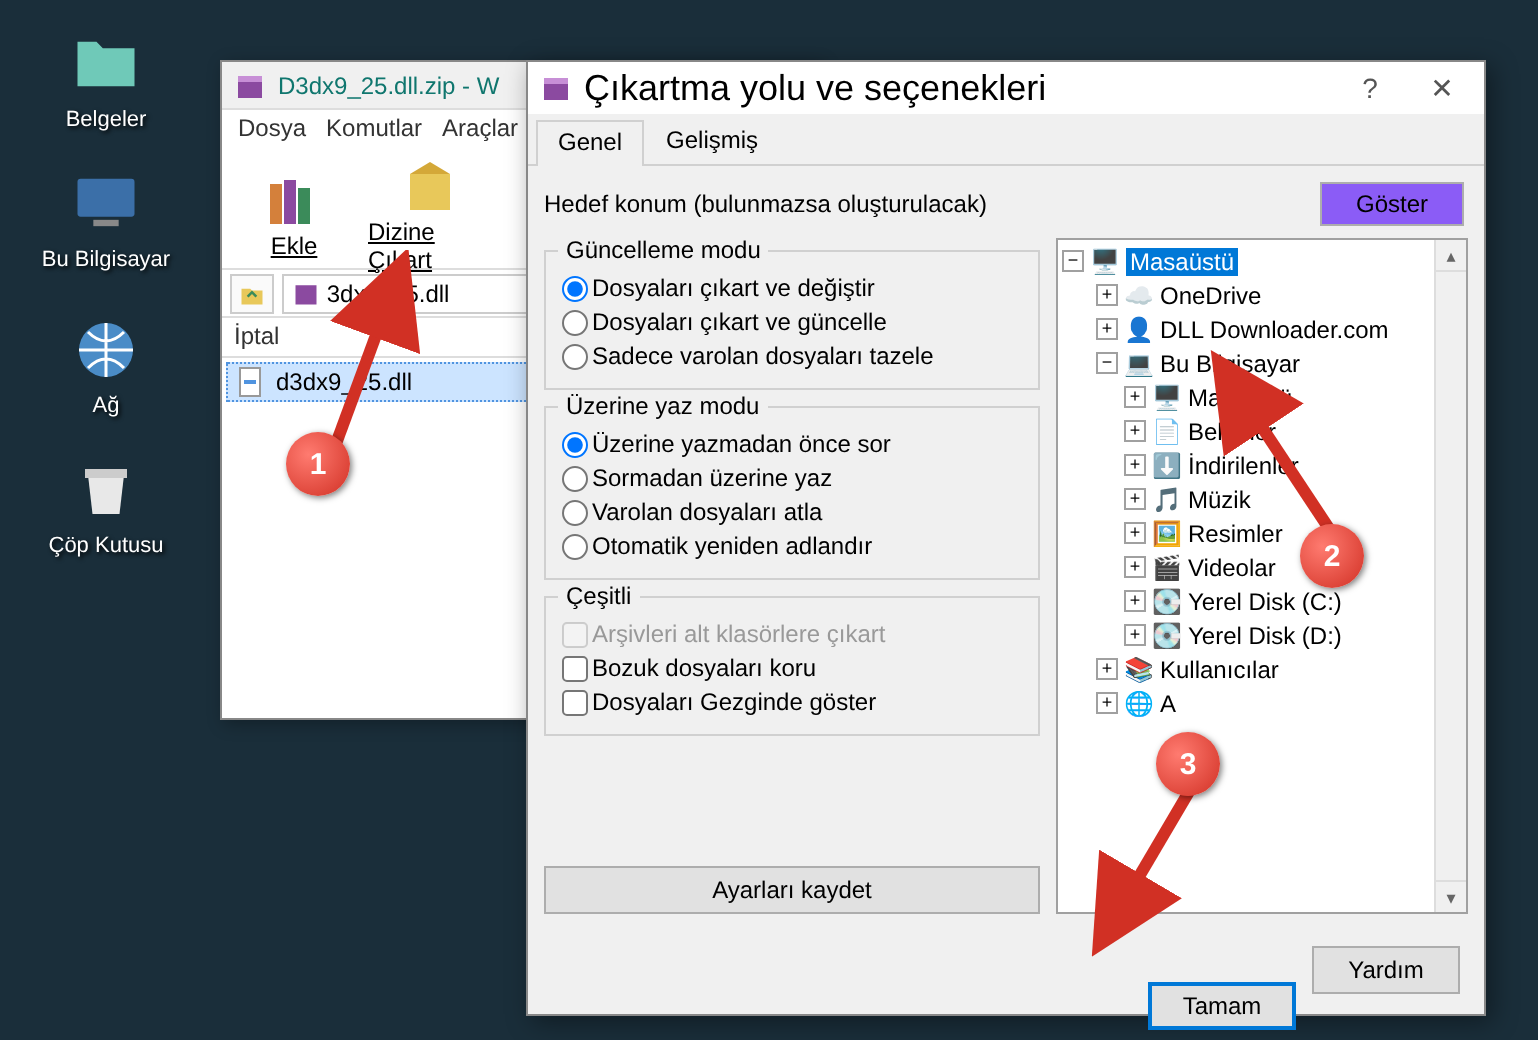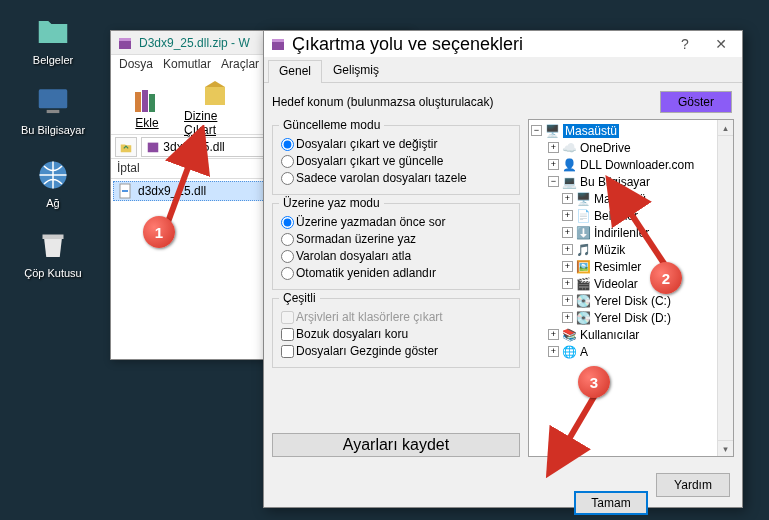--- a/index.html
+++ b/index.html
@@ -45,21 +45,21 @@
 .dest-row { display: flex; align-items: center; gap: 12px; margin-bottom: 4px; }
 .dest-label { font-size: 12px; flex: 1; }
 .dest-btn { width: 72px; height: 22px; border: 1px solid #adadad; background: #8b5cf6; font-size: 12px; cursor: pointer; }
 .dest-path { width: 100%; height: 22px; border: 1px solid #a0a0a0; background: #fff; padding: 2px 4px; font-size: 12px; margin-bottom: 8px; }
 .dest-path-wrap { display: flex; align-items: center; position: relative; }
 .dest-path-wrap .dd { position: absolute; right: 4px; cursor: pointer; color: #666; font-size: 10px; }
 .group { border: 1px solid #d0d0d0; padding: 8px 8px 6px; margin-bottom: 8px; position: relative; }
 .group-title { position: absolute; top: -8px; left: 6px; background: #f0f0f0; padding: 0 4px; font-size: 12px; }
 .radio-row, .check-row { display: flex; align-items: center; gap: 2px; margin: 3px 0; font-size: 12px; cursor: pointer; }
 .radio-row input, .check-row input { cursor: pointer; }
-.save-btn { height: 24px; border: 1px solid #adadad; background: #e1e1e1; font-size: 16px; cursor: pointer; margin-top: auto; }
+.save-btn { height: 24px; border: 1px solid #adadad; background: #e1e1e1; font-size: 12px; cursor: pointer; margin-top: auto; }
 .tree-box { flex: 1; border: 1px solid #a0a0a0; background: #fff; overflow: auto; margin-top: 28px; padding: 2px; position: relative; }
 .tree-node { display: flex; align-items: center; gap: 3px; font-size: 12px; height: 17px; white-space: nowrap; cursor: pointer; }
 .tree-node .exp { width: 11px; height: 11px; border: 1px solid #a0a0a0; display: inline-flex; align-items: center; justify-content: center; font-size: 9px; line-height: 1; background: #fff; flex-shrink: 0; }
 .tree-node .spacer { display: inline-block; flex-shrink: 0; }
 .tree-node.selected .label { background: #0078d7; color: #fff; padding: 0 2px; }
 .tree-node .node-icon { width: 15px; height: 15px; flex-shrink: 0; display: inline-flex; align-items: center; justify-content: center; }
 .tree-scroll { position: absolute; right: 0; top: 0; bottom: 0; width: 16px; background: #f0f0f0; border-left: 1px solid #ddd; }
 .tree-scroll .sbtn { height: 16px; display: flex; align-items: center; justify-content: center; font-size: 9px; color: #666; border-bottom: 1px solid #ddd; cursor: pointer; }
 .tree-scroll .sbtn.down { position: absolute; bottom: 0; width: 100%; border-top: 1px solid #ddd; border-bottom: none; }
 .dlg-buttons { height: 40px; display: flex; align-items: center; justify-content: flex-end; gap: 8px; padding: 0 12px; }

